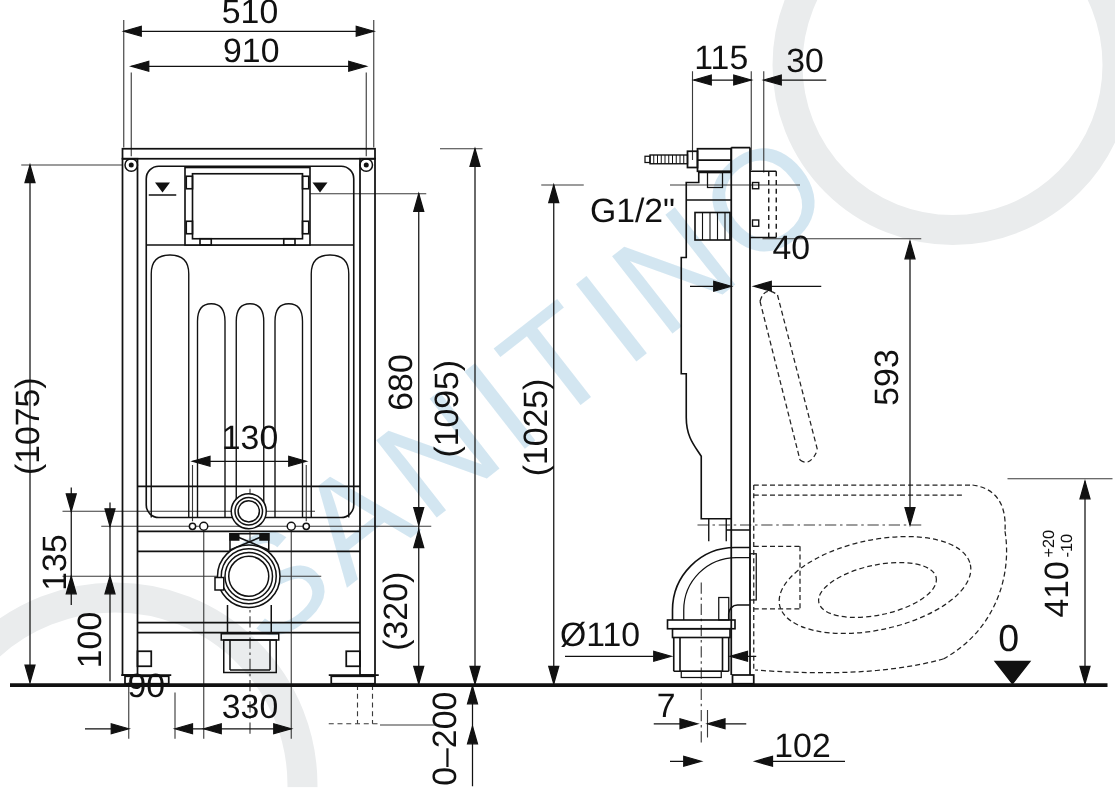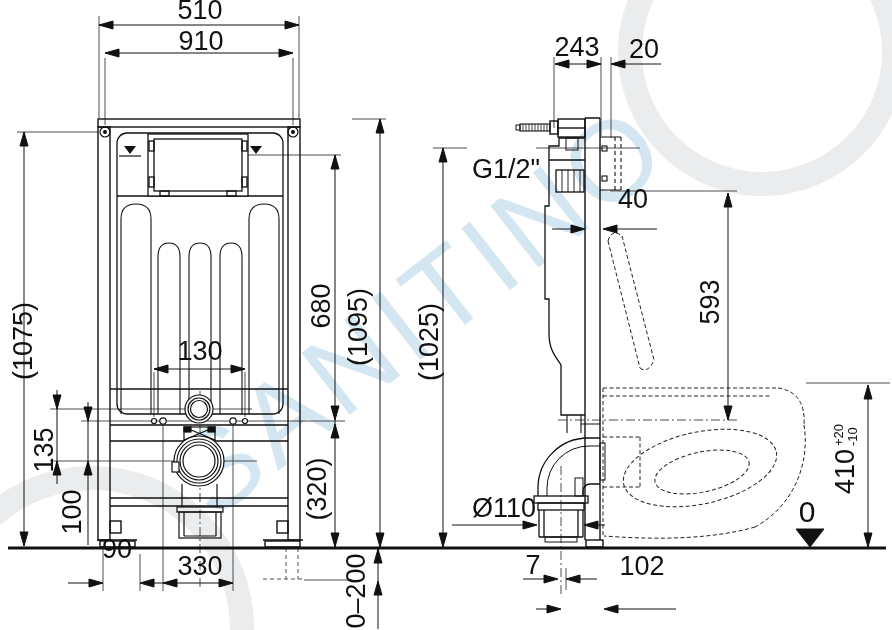--- a/index.html
+++ b/index.html
@@ -277,33 +277,33 @@
   <span class="lbl rot" style="left:44px;top:450px">135</span>
   <span class="lbl rot" style="left:72px;top:512px">100</span>
   <span class="lbl rot" style="left:321px;top:306px">680</span>
   <span class="lbl rot" style="left:358px;top:327px">(1095)</span>
   <span class="lbl" style="left:200px;top:351px">130</span>
   <span class="lbl rot" style="left:317px;top:489px">(320)</span>
   <span class="lbl" style="left:117px;top:549px">90</span>
   <span class="lbl" style="left:200px;top:566px">330</span>
   <span class="lbl rot" style="left:356px;top:591px">0–200</span>
 
-  <span class="lbl" style="left:577px;top:47px">243</span>
-  <span class="lbl" style="left:644px;top:49px">20</span>
+  <span class="lbl" style="left:577px;top:47px">115</span>
+  <span class="lbl" style="left:644px;top:49px">30</span>
   <span class="lbl" style="left:506px;top:169px">G1/2"</span>
   <span class="lbl rot" style="left:429px;top:342px">(1025)</span>
   <span class="lbl" style="left:633px;top:199px">40</span>
   <span class="lbl rot" style="left:710px;top:302px">593</span>
   <div class="lbl rot" style="left:846px;top:459px">
     <div class="tolwrap">
       <span>410</span>
       <span class="tolcol">
         <span>+20</span>
         <span>-10</span>
       </span>
     </div>
   </div>
-  <span class="lbl" style="left:504px;top:508px">Ø110</span>
+  <span class="lbl" style="left:480px;top:508px">Ø110</span>
   <span class="lbl" style="left:533px;top:565px">7</span>
-  <span class="lbl" style="left:642px;top:566px">102</span>
+  <span class="lbl" style="left:642px;top:597px">102</span>
   <span class="lbl big" style="left:807px;top:512px">0</span>
 
 </div>
 
 </body></html>

